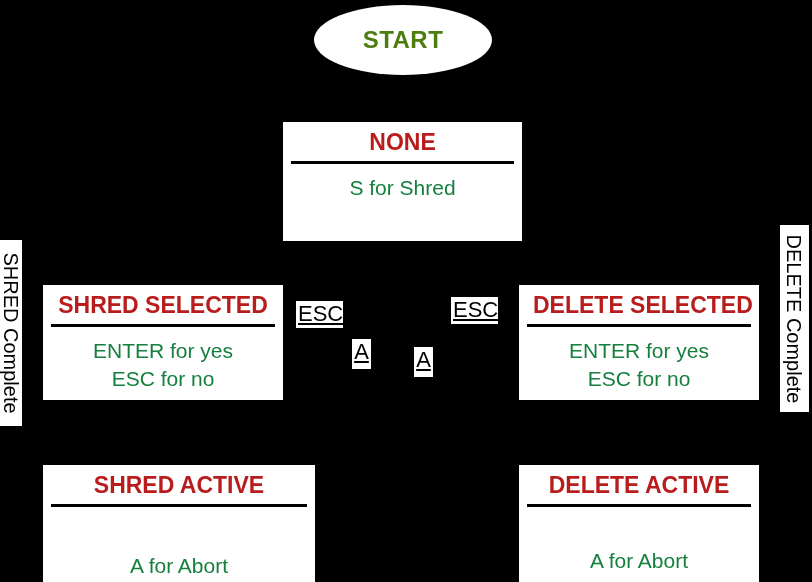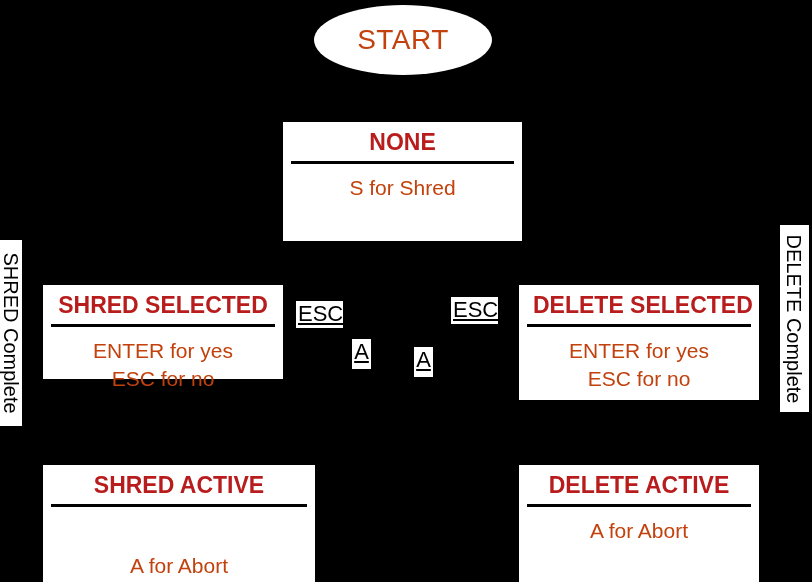--- a/index.html
+++ b/index.html
@@ -28,25 +28,25 @@
   .terminator {
     position: absolute;
     background: #ffffff;
     border-radius: 50%;
     display: flex;
     align-items: center;
     justify-content: center;
     color: #000000;
   }
   .terminator .label {
-    font-size: 28px;
-    font-weight: 400;
+    font-size: 24px;
+    font-weight: 700;
     letter-spacing: 0.5px;
     line-height: 1;
-    color: #c2410c;
+    color: #4d7c0f;
   }
 
   
   .state-box {
     position: absolute;
     background: #ffffff;
     color: #000000;
     display: flex;
     flex-direction: column;
     box-sizing: border-box;
@@ -59,21 +59,21 @@
     padding: 8px 6px 6px 6px;
     border-bottom: 3px solid #000000;
     margin: 0 8px;
     white-space: nowrap;
     line-height: 1.1;
   }
   .state-body {
     flex: 1;
     text-align: center;
     font-size: 21px;
-    color: #c2410c;
+    color: #15803d;
     padding: 10px 6px 6px 6px;
     line-height: 1.3;
   }
   .state-body .line {
     display: block;
     white-space: nowrap;
   }
 
   
   .vlabel {
@@ -128,21 +128,21 @@
     <span class="label">START</span>
   </div>
 
   <div class="state-box" style="left:283px; top:122px; width:239px; height:119px;">
     <div class="state-title">NONE</div>
     <div class="state-body">
       <span class="line">S for Shred</span>
     </div>
   </div>
 
-  <div class="state-box" style="left:43px; top:285px; width:240px; height:94px;">
+  <div class="state-box" style="left:43px; top:285px; width:240px; height:115px;">
     <div class="state-title">SHRED SELECTED</div>
     <div class="state-body">
       <span class="line">ENTER for yes</span>
       <span class="line">ESC for no</span>
     </div>
   </div>
 
   <div class="state-box" style="left:519px; top:285px; width:240px; height:115px;">
     <div class="state-title">DELETE SELECTED</div>
     <div class="state-body">
@@ -151,21 +151,21 @@
     </div>
   </div>
 
   <div class="state-box" style="left:43px; top:465px; width:272px; height:117px;gap:35px;">
     <div class="state-title">SHRED ACTIVE</div>
     <div class="state-body">
       <span class="line">A for Abort</span>
     </div>
   </div>
 
-  <div class="state-box" style="left:519px; top:465px; width:240px; height:117px;">
+  <div class="state-box" style="left:519px; top:465px; width:240px; height:117px;gap:30px;">
     <div class="state-title">DELETE ACTIVE</div>
     <div class="state-body">
       <span class="line">A for Abort</span>
     </div>
   </div>
 
   <div class="vlabel" style="left:0px; top:240px; width:22px; height:186px;">
     <span class="vtext">SHRED Complete</span>
   </div>
 

